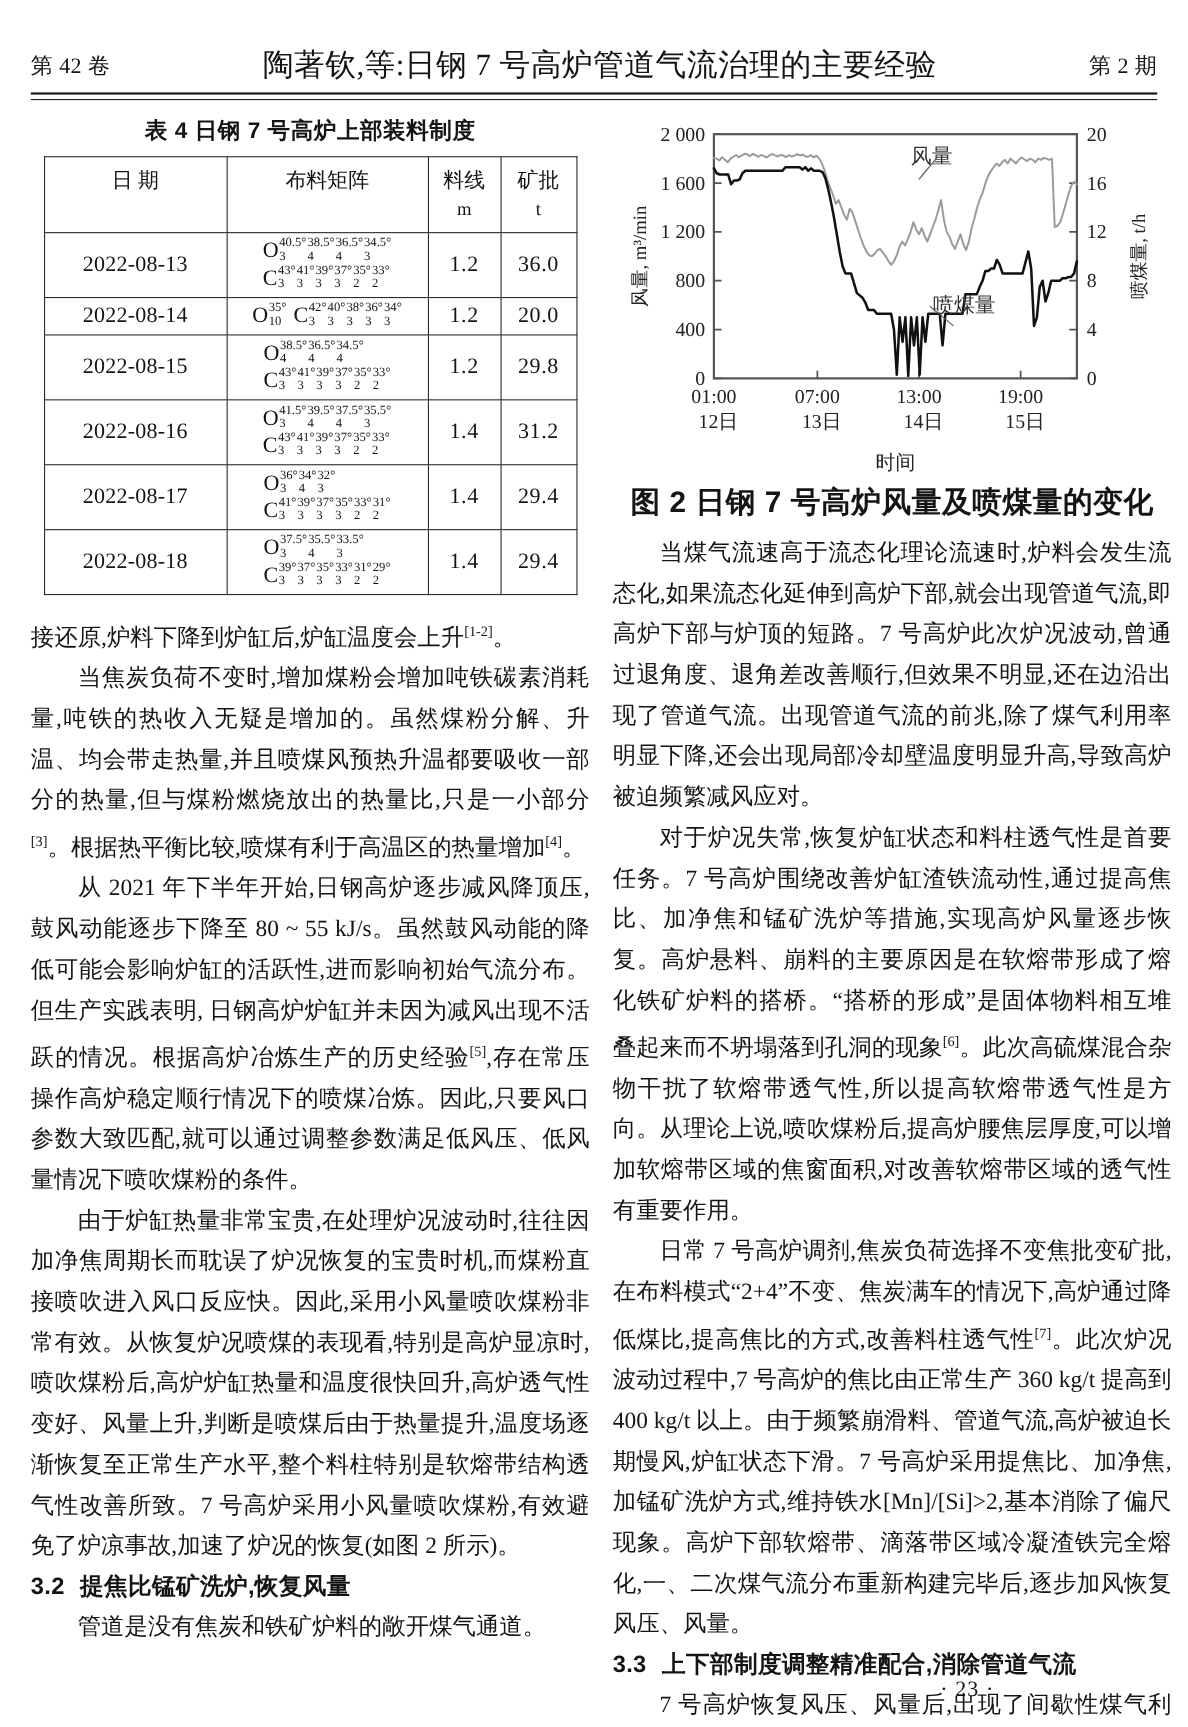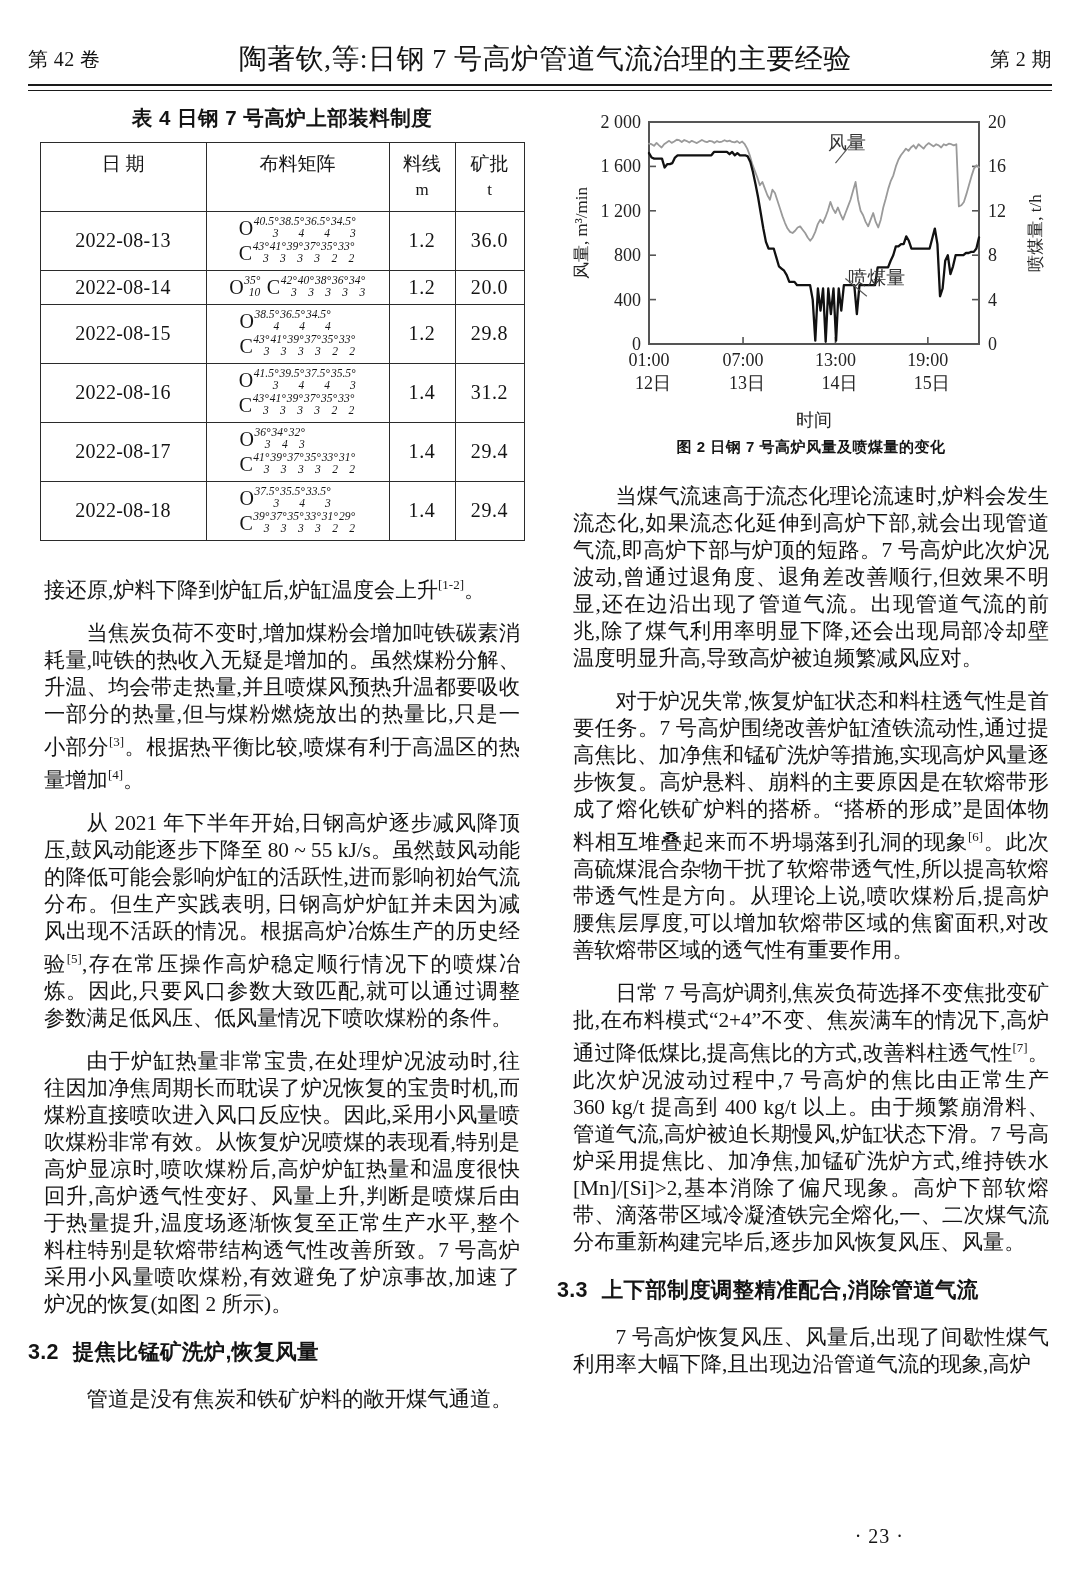--- a/index.html
+++ b/index.html
@@ -53,39 +53,39 @@
   .thob{width:69px;}
   .unitline{font-size:17px;line-height:1.5;}
   td.datecell{font-size:20px;letter-spacing:.2px;padding:4px 0;margin-top:36px;}
   td.numcell{font-size:20px;letter-spacing:.6px;}
   td.matcell{padding:3px 2px 4px 2px;}
 
   
   .mx{display:inline-block;text-align:left;line-height:1.0;}
   .mrow{white-space:nowrap;margin:1px 0;}
   .sym{font-size:20px;font-family:"Liberation Serif",serif;}
-  .stk{display:inline-block;vertical-align:middle;text-align:right;
-       line-height:1.0;margin:0 .5px;font-style:italic;}
+  .stk{display:inline-block;vertical-align:middle;text-align:left;
+       line-height:1.0;margin:0 .5px;}
   .sup{display:block;font-size:11.5px;height:12px;}
   .sub{display:block;font-size:11.5px;height:12px;}
   .symwrap{display:inline-block;vertical-align:middle;position:relative;}
   .symwrap .sym{display:inline-block;vertical-align:middle;}
   .gap{display:inline-block;width:6px;}
 
   
   .figbox{position:relative;width:508px;height:330px;}
   .figcap{
-    text-align:center;font-weight:bold;font-size:15px;
+    text-align:center;font-weight:bold;font-size:27px;
     font-family:"Liberation Sans","DejaVu Sans",sans-serif;
     margin-top:4px;letter-spacing:.5px;
   }
 
   
   p.body{
-    margin:16px;font-size:21.3px;line-height:27px;
+    margin:0;font-size:21.3px;line-height:37px;
     text-align:justify;text-justify:inter-ideograph;
     letter-spacing:0px;
     font-family:"Liberation Serif","DejaVu Serif",serif;
   }
   p.indent{text-indent:2em;}
   h3.sec{
     margin:0;font-size:21.5px;line-height:36.2px;
     font-family:"Liberation Sans","DejaVu Sans",sans-serif;
     font-weight:bold;letter-spacing:.3px;
   }

